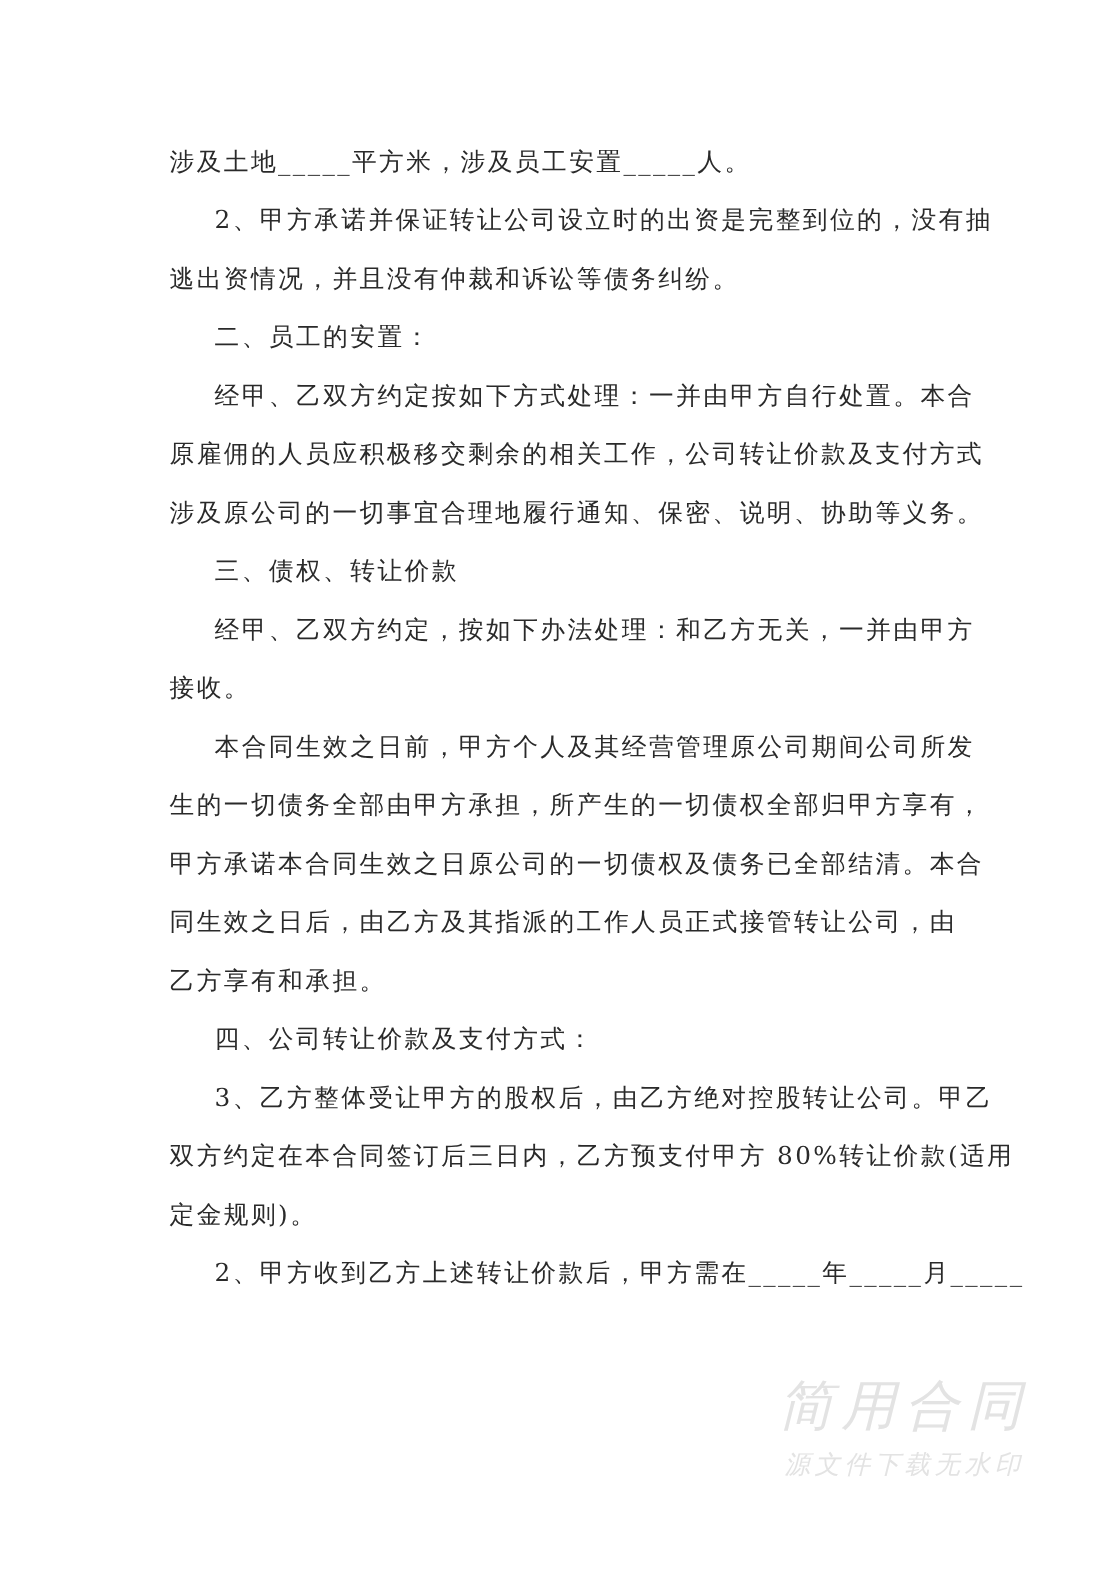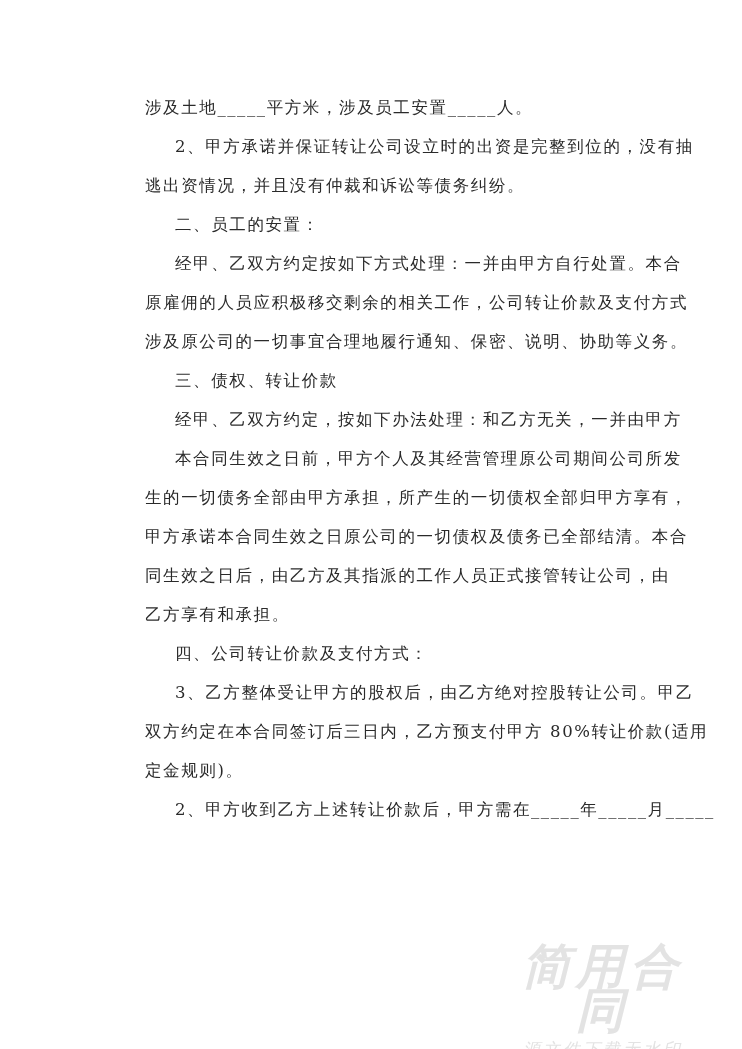--- a/index.html
+++ b/index.html
@@ -4,44 +4,45 @@
 <style>
   html, body { margin: 0; padding: 0; background: #ffffff; }
   body { width: 742px; height: 1049px; position: relative; overflow: hidden; }
   .page { position: absolute; left: 0; top: 0; width: 742px; height: 1049px; background: #ffffff; }
   .content {
     position: absolute; left: 113px; top: 88px; width: 522px;
     font-family: "DejaVu Serif", "Liberation Serif", serif;
     font-size: 16.5px; color: #2a2a2a; letter-spacing: 1.6px;
     line-height: 39px;
   }
-  .line { white-space: nowrap; height: 39px; margin-left: 32px; }
+  .line { white-space: nowrap; height: 39px; }
   .indent { padding-left: 30px; }
   .watermark {
     position: absolute; left: 508px; top: 916px; width: 190px;
     font-family: "DejaVu Sans", "Liberation Sans", sans-serif;
     color: #e3e3e3; text-align: center; font-style: italic;
   }
-  .wm-main { font-size: 48px; font-weight: bold; letter-spacing: 6px; line-height: 44px; margin-top: 28px; }
+  .wm-main { font-size: 36px; font-weight: normal; letter-spacing: 6px; line-height: 44px; }
   .wm-sub { font-size: 17px; font-weight: normal; letter-spacing: 3px; line-height: 26px; margin-top: 4px; }
 </style>
 </head>
 <body>
 
 <div class="page">
   <div class="content">
     <div class="line">涉及土地_____平方米，涉及员工安置_____人。</div>
     <div class="line indent">2、甲方承诺并保证转让公司设立时的出资是完整到位的，没有抽</div>
     <div class="line">逃出资情况，并且没有仲裁和诉讼等债务纠纷。</div>
     <div class="line indent">二、员工的安置：</div>
     <div class="line indent">经甲、乙双方约定按如下方式处理：一并由甲方自行处置。本合</div>
     <div class="line">原雇佣的人员应积极移交剩余的相关工作，公司转让价款及支付方式</div>
     <div class="line">涉及原公司的一切事宜合理地履行通知、保密、说明、协助等义务。</div>
     <div class="line indent">三、债权、转让价款</div>
     <div class="line indent">经甲、乙双方约定，按如下办法处理：和乙方无关，一并由甲方</div>
+    <div class="line">接收。</div>
     <div class="line indent">本合同生效之日前，甲方个人及其经营管理原公司期间公司所发</div>
     <div class="line">生的一切债务全部由甲方承担，所产生的一切债权全部归甲方享有，</div>
     <div class="line">甲方承诺本合同生效之日原公司的一切债权及债务已全部结清。本合</div>
     <div class="line">同生效之日后，由乙方及其指派的工作人员正式接管转让公司，由</div>
     <div class="line">乙方享有和承担。</div>
     <div class="line indent">四、公司转让价款及支付方式：</div>
     <div class="line indent">3、乙方整体受让甲方的股权后，由乙方绝对控股转让公司。甲乙</div>
     <div class="line">双方约定在本合同签订后三日内，乙方预支付甲方 80%转让价款(适用</div>
     <div class="line">定金规则)。</div>
     <div class="line indent">2、甲方收到乙方上述转让价款后，甲方需在_____年_____月_____</div>

